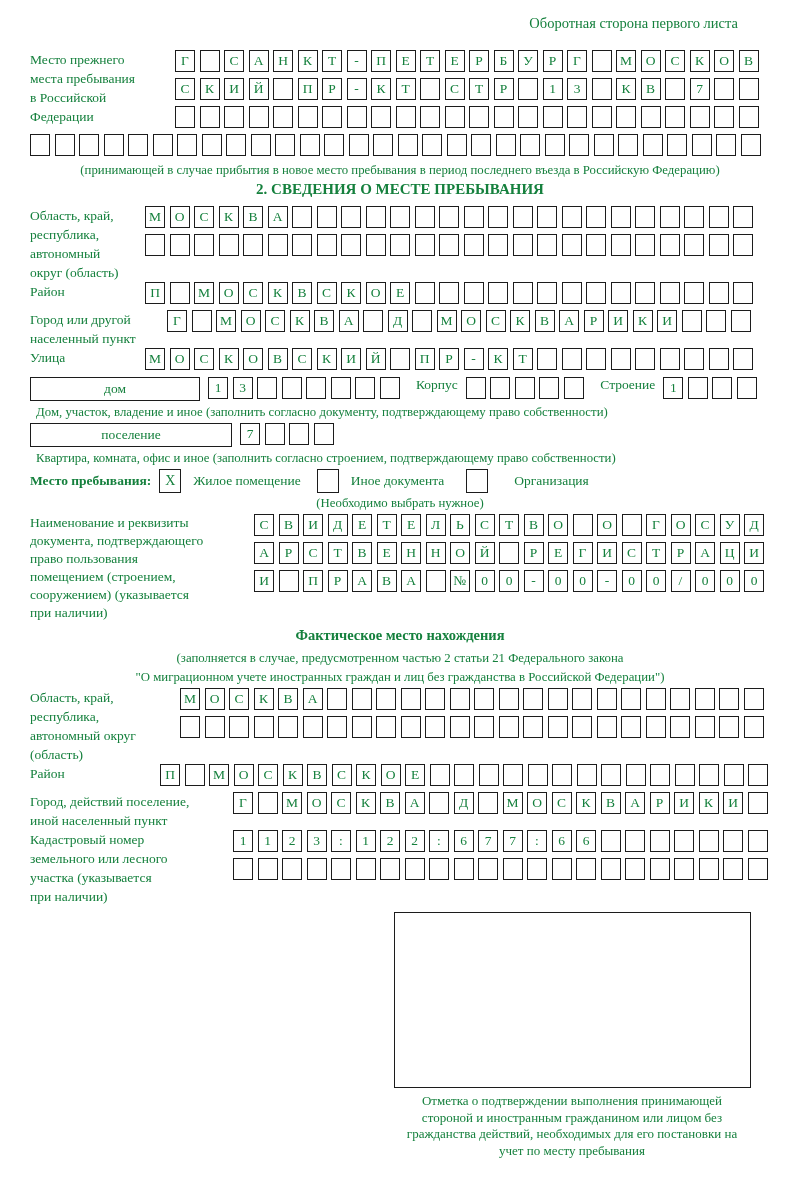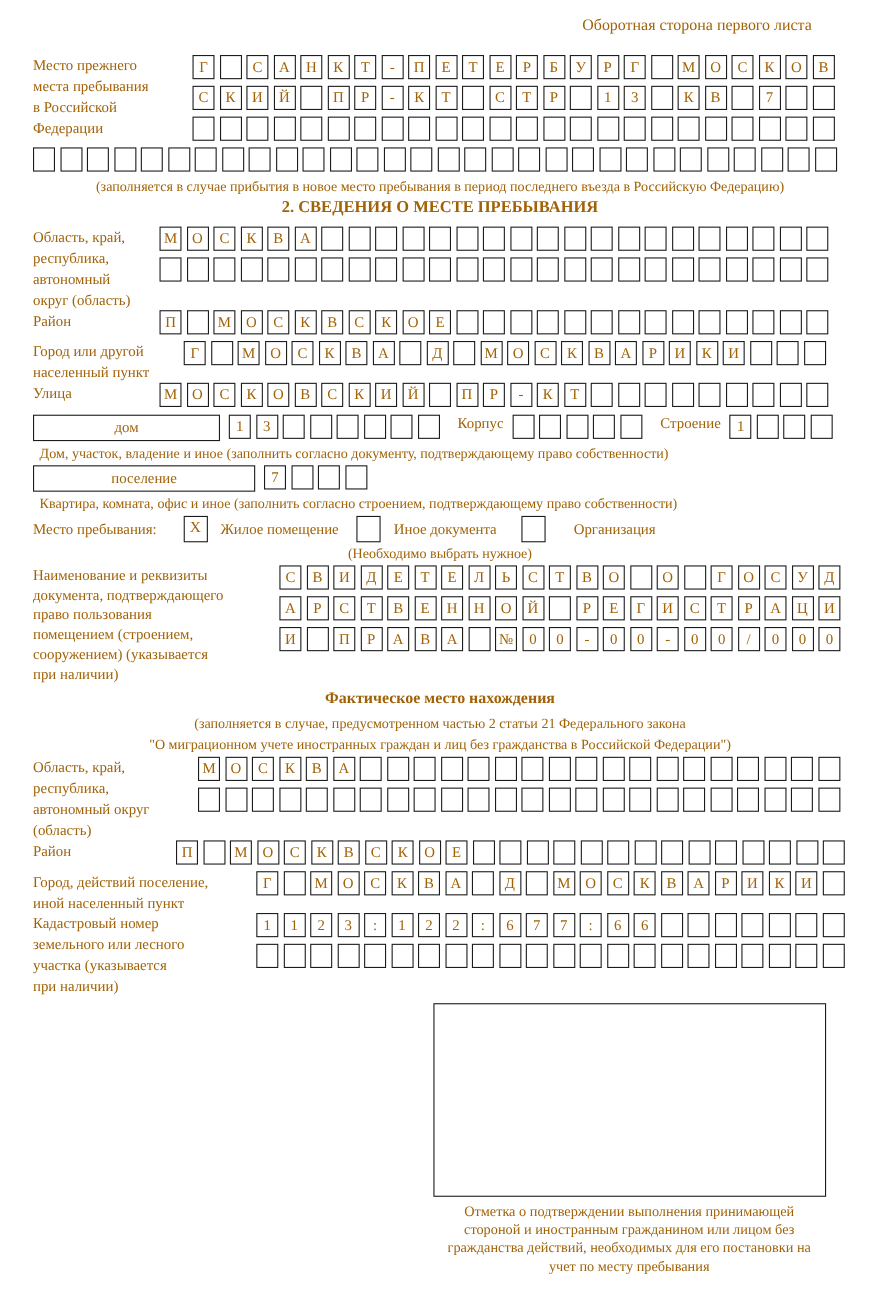--- a/index.html
+++ b/index.html
@@ -1,19 +1,19 @@
 <!DOCTYPE html>
 <html><head>
 <meta charset="utf-8">
 <style>
   html,body { margin:0; padding:0; background:#ffffff; }
   .page {
     width:800px; height:1180px; box-sizing:border-box;
     padding:14px 30px 0 30px; overflow:hidden; position:relative;
-    background:#ffffff; color:#a16207;
+    background:#ffffff; color:#15803d;
     font-family:"Liberation Serif","DejaVu Serif",serif;
   }
   .hdr { text-align:right; font-size:14.5px; line-height:18px; padding-right:32px; margin-bottom:18px; }
 
   .block { display:flex; align-items:flex-start; }
   .lbl { flex:none; font-size:13.5px; line-height:19px; box-sizing:border-box; }
   .rows { flex:none; }
 
   .boxrow { display:flex; margin-bottom:6px; }
   .boxrow.nomb { margin-bottom:0; }
@@ -49,21 +49,21 @@
   }
   .housebox { width:170px; }
   .aptbox   { width:202px; }
   .inline-lbl { flex:none; font-size:13.5px; margin:0 8px 0 12px; }
 
   .checkrow { display:flex; align-items:center; margin:3px 0 2px 0; font-size:13.5px; }
   .chk {
     flex:none; width:22px; height:24px; border:1.5px solid #1c1c1c; box-sizing:border-box;
     display:flex; align-items:center; justify-content:center; font-size:14px;
   }
-  .checkrow .t0 { margin-right:24px; }
+  .checkrow .t0 { margin-right:8px;font-weight:bold; }
   .checkrow .t1 { margin-left:12px; }
   .checkrow .b2 { margin-left:16px; }
   .checkrow .t2 { margin-left:12px; }
   .checkrow .b3 { margin-left:22px; }
   .checkrow .t3 { margin-left:26px; }
 
   .stamp-box {
     margin-left:364px; margin-top:6px;
     width:357px; height:176px;
     border:1.6px solid #1c1c1c; box-sizing:border-box;
@@ -188,21 +188,21 @@
       <span class="cell"></span>
       <span class="cell"></span>
       <span class="cell"></span>
       <span class="cell"></span>
       <span class="cell"></span>
       <span class="cell"></span>
       <span class="cell"></span>
       <span class="cell"></span>
       <span class="cell"></span>
     </div>
-  <div class="note center">(заполняется в случае прибытия в новое место пребывания в период последнего въезда в Российскую Федерацию)</div>
+  <div class="note center">(принимающей в случае прибытия в новое место пребывания в период последнего въезда в Российскую Федерацию)</div>
 
   <div class="title">2. СВЕДЕНИЯ О МЕСТЕ ПРЕБЫВАНИЯ</div>
 
   <div class="block w-s2">
     <div class="lbl">Область, край, республика, автономный округ (область)</div>
     <div class="rows">
       <div class="boxrow">
           <span class="cell">М</span>
           <span class="cell">О</span>
           <span class="cell">С</span>

